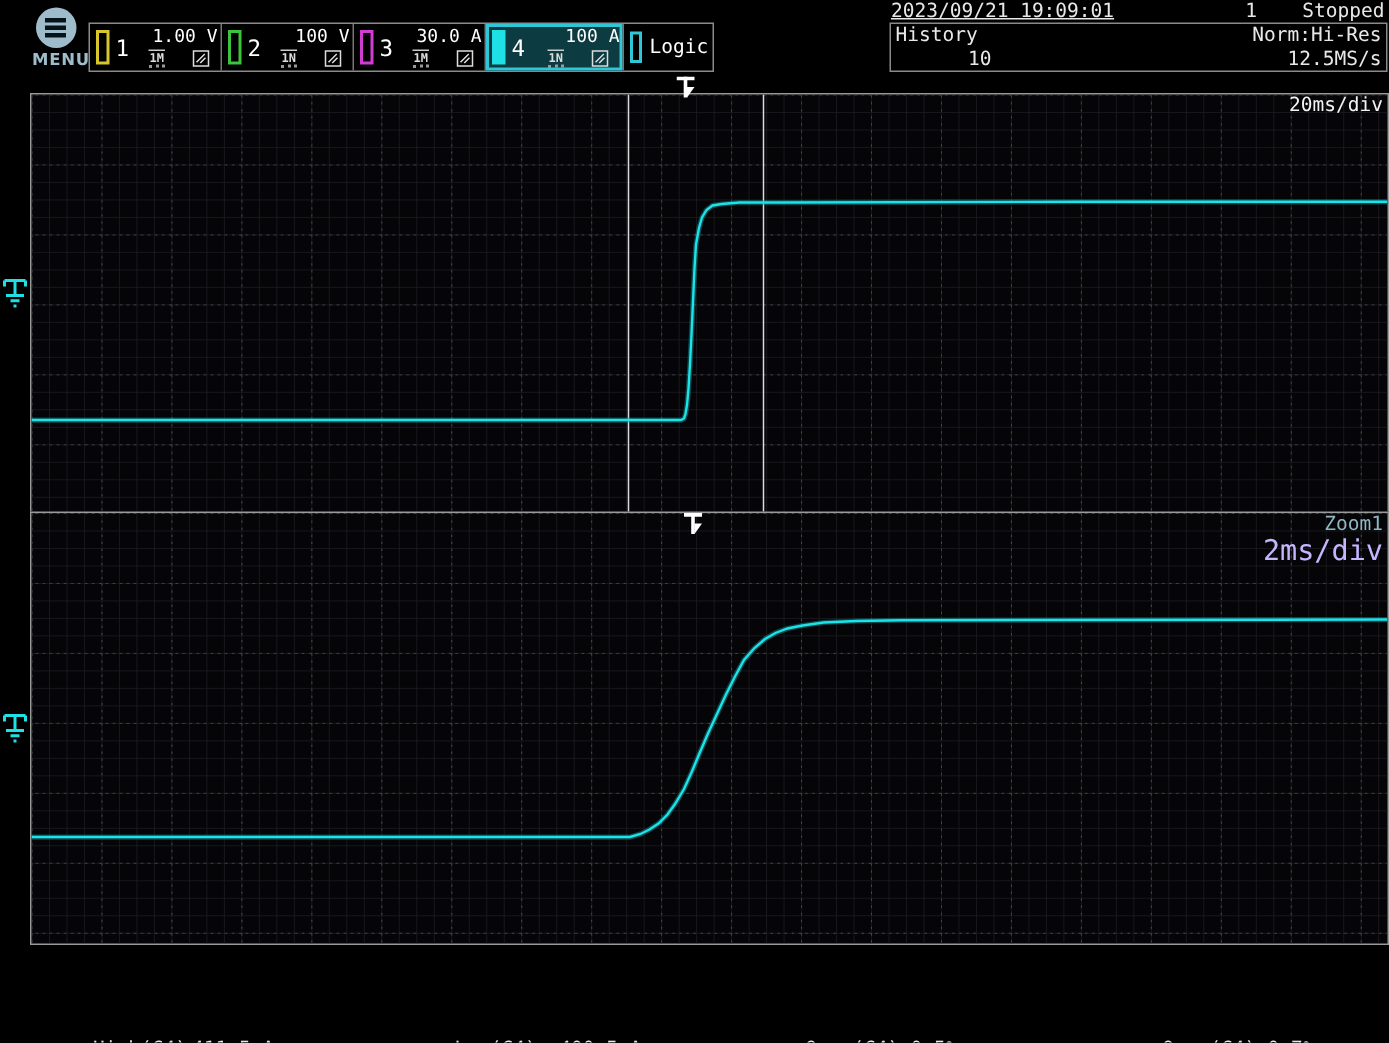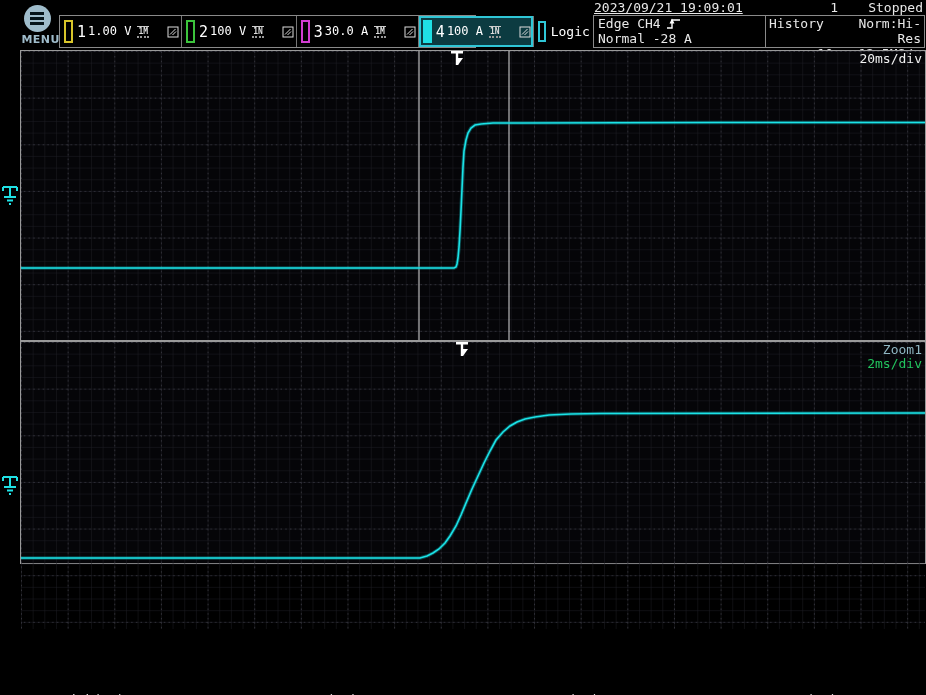--- a/index.html
+++ b/index.html
@@ -17,23 +17,23 @@
   #chgroup{position:absolute;left:59px;top:15px;width:417px;height:33px;border:1px solid #8a8a8a;
            display:flex;box-sizing:border-box;background:#000;}
   .chcell{flex:0 0 88px;border-right:1px solid #777;display:flex;align-items:center;
           padding:2px 2px 2px 4px;box-sizing:border-box;position:relative;}
   .chcell:last-child{border-right:none;}
   .sw{width:9px;height:23px;border:2px solid #888;box-sizing:border-box;flex:0 0 auto;}
   .sw1{border-color:#d8c52a;} .sw2{border-color:#3cc43c;} .sw3{border-color:#d23cd2;}
   .sw4{background:#1fe0e4;border:none;}
   .swL{border-color:#2fc6d6;width:8px;height:21px;}
   .chnum{font-size:15px;color:#fff;margin:0 2px 0 4px;}
-  .chright{flex:1;display:flex;min-width:0;}
+  .chright{flex:1;display:flex;flex-direction:column;min-width:0;}
   .chval{font-size:12px;color:#fff;text-align:right;line-height:13px;white-space:pre;}
-  .chicons{display:flex;align-items:center;gap:18px;margin:1px 0 0 6px;height:13px;}
+  .chicons{display:flex;align-items:center;gap:18px;margin:1px 0 0 6px;height:13px;justify-content:center;}
   .imp{font-size:8px;line-height:9px;font-weight:bold;color:#ddd;border-top:1px solid #ccc;
        border-bottom:2px dotted #999;padding:0 1px;}
   .chcell.sel{background:#0c3b41;box-shadow:inset 0 0 0 2px #2fc6d6;z-index:1;}
   .chcell.logic{flex:1;}
   .logiclabel{font-size:13px;color:#fff;margin-left:5px;}
 
   #statusline{position:absolute;left:593px;top:0;width:332px;height:15px;font-size:13px;line-height:15px;}
   #datetime{position:absolute;left:1px;top:0;white-space:pre;text-decoration:underline;}
   #acq-count{position:absolute;left:215px;top:0;width:30px;text-align:right;}
   #run-state{position:absolute;right:2px;top:0;text-align:center;}
@@ -41,27 +41,27 @@
   #infobox{position:absolute;left:593px;top:15px;width:332px;height:33px;border:1px solid #8a8a8a;
            box-sizing:border-box;display:flex;font-size:13px;line-height:15px;}
   #trigcell{flex:0 0 172px;border-right:1px solid #8a8a8a;padding:0 4px;box-sizing:border-box;}
   #trigcell .l1{display:flex;align-items:center;gap:5px;white-space:pre;}
   #histcell{flex:1;padding:0 3px;display:grid;grid-template-columns:72px 1fr;box-sizing:border-box;}
   .ralign{text-align:right;}
 
   
   .panel{position:absolute;left:20px;width:906px;border:1px solid #9a9a9a;box-sizing:border-box;
          background:#050508;}
-  #panel-main{top:50px;height:291px;}
-  #panel-zoom{top:341px;height:223px;}
+  #panel-main{top:62px;height:291px;}
+  #panel-zoom{top:341px;height:289px;}
   .trace{fill:none;stroke:#1be3e7;stroke-width:1.6;}
   .glow{fill:none;stroke:#0e9aa0;stroke-width:3.5;opacity:.45;}
   .tscale{position:absolute;top:0;right:3px;font-size:13px;color:#f2f2f2;}
   .zoomname{position:absolute;top:0;right:3px;font-size:13px;color:#8fb6c2;}
-  .tscale2{position:absolute;top:14px;right:3px;font-size:13px;color:#22c55e;}
+  .tscale2{position:absolute;top:14px;right:3px;font-size:19px;color:#c4b5fd;}
   .tmark{position:absolute;width:14px;height:18px;}
   #tmark-main{left:451px;top:51px;}
   #tmark-zoom{left:456px;top:342px;}
   .gndmark{position:absolute;left:2px;width:18px;height:21px;}
   #gnd-main{top:185px;}
   #gnd-zoom{top:475px;}
 
   
   .meas{position:absolute;top:665px;font-size:13px;line-height:14px;white-space:pre;}
   .meas .lbl{display:inline-block;}
@@ -143,30 +143,20 @@
   </div>
 </div>
 
 <div id="statusline">
   <span id="datetime">2023/09/21 19:09:01</span>
   <span id="acq-count">1</span>
   <span id="run-state">Stopped</span>
 </div>
 
 <div id="infobox">
-  <div id="trigcell">
-    <div class="l1">
-      <span>Edge CH4</span>
-      <svg width="15" height="13">
-        <path d="M1 11 H6 V3 H14" fill="none" stroke="#fff" stroke-width="1.4"></path>
-        <polygon points="6,1.5 3.5,6.5 8.5,6.5" fill="#fff"></polygon>
-      </svg>
-    </div>
-    <div>Normal -28 A</div>
-  </div>
   <div id="histcell">
     <span>History</span>
     <span class="ralign">Norm:Hi-Res</span>
     <span class="ralign" style="padding-right:8px">10</span>
     <span class="ralign">12.5MS/s</span>
   </div>
 </div>
 
 <div id="panel-main" class="panel">
   <svg width="904" height="289">

